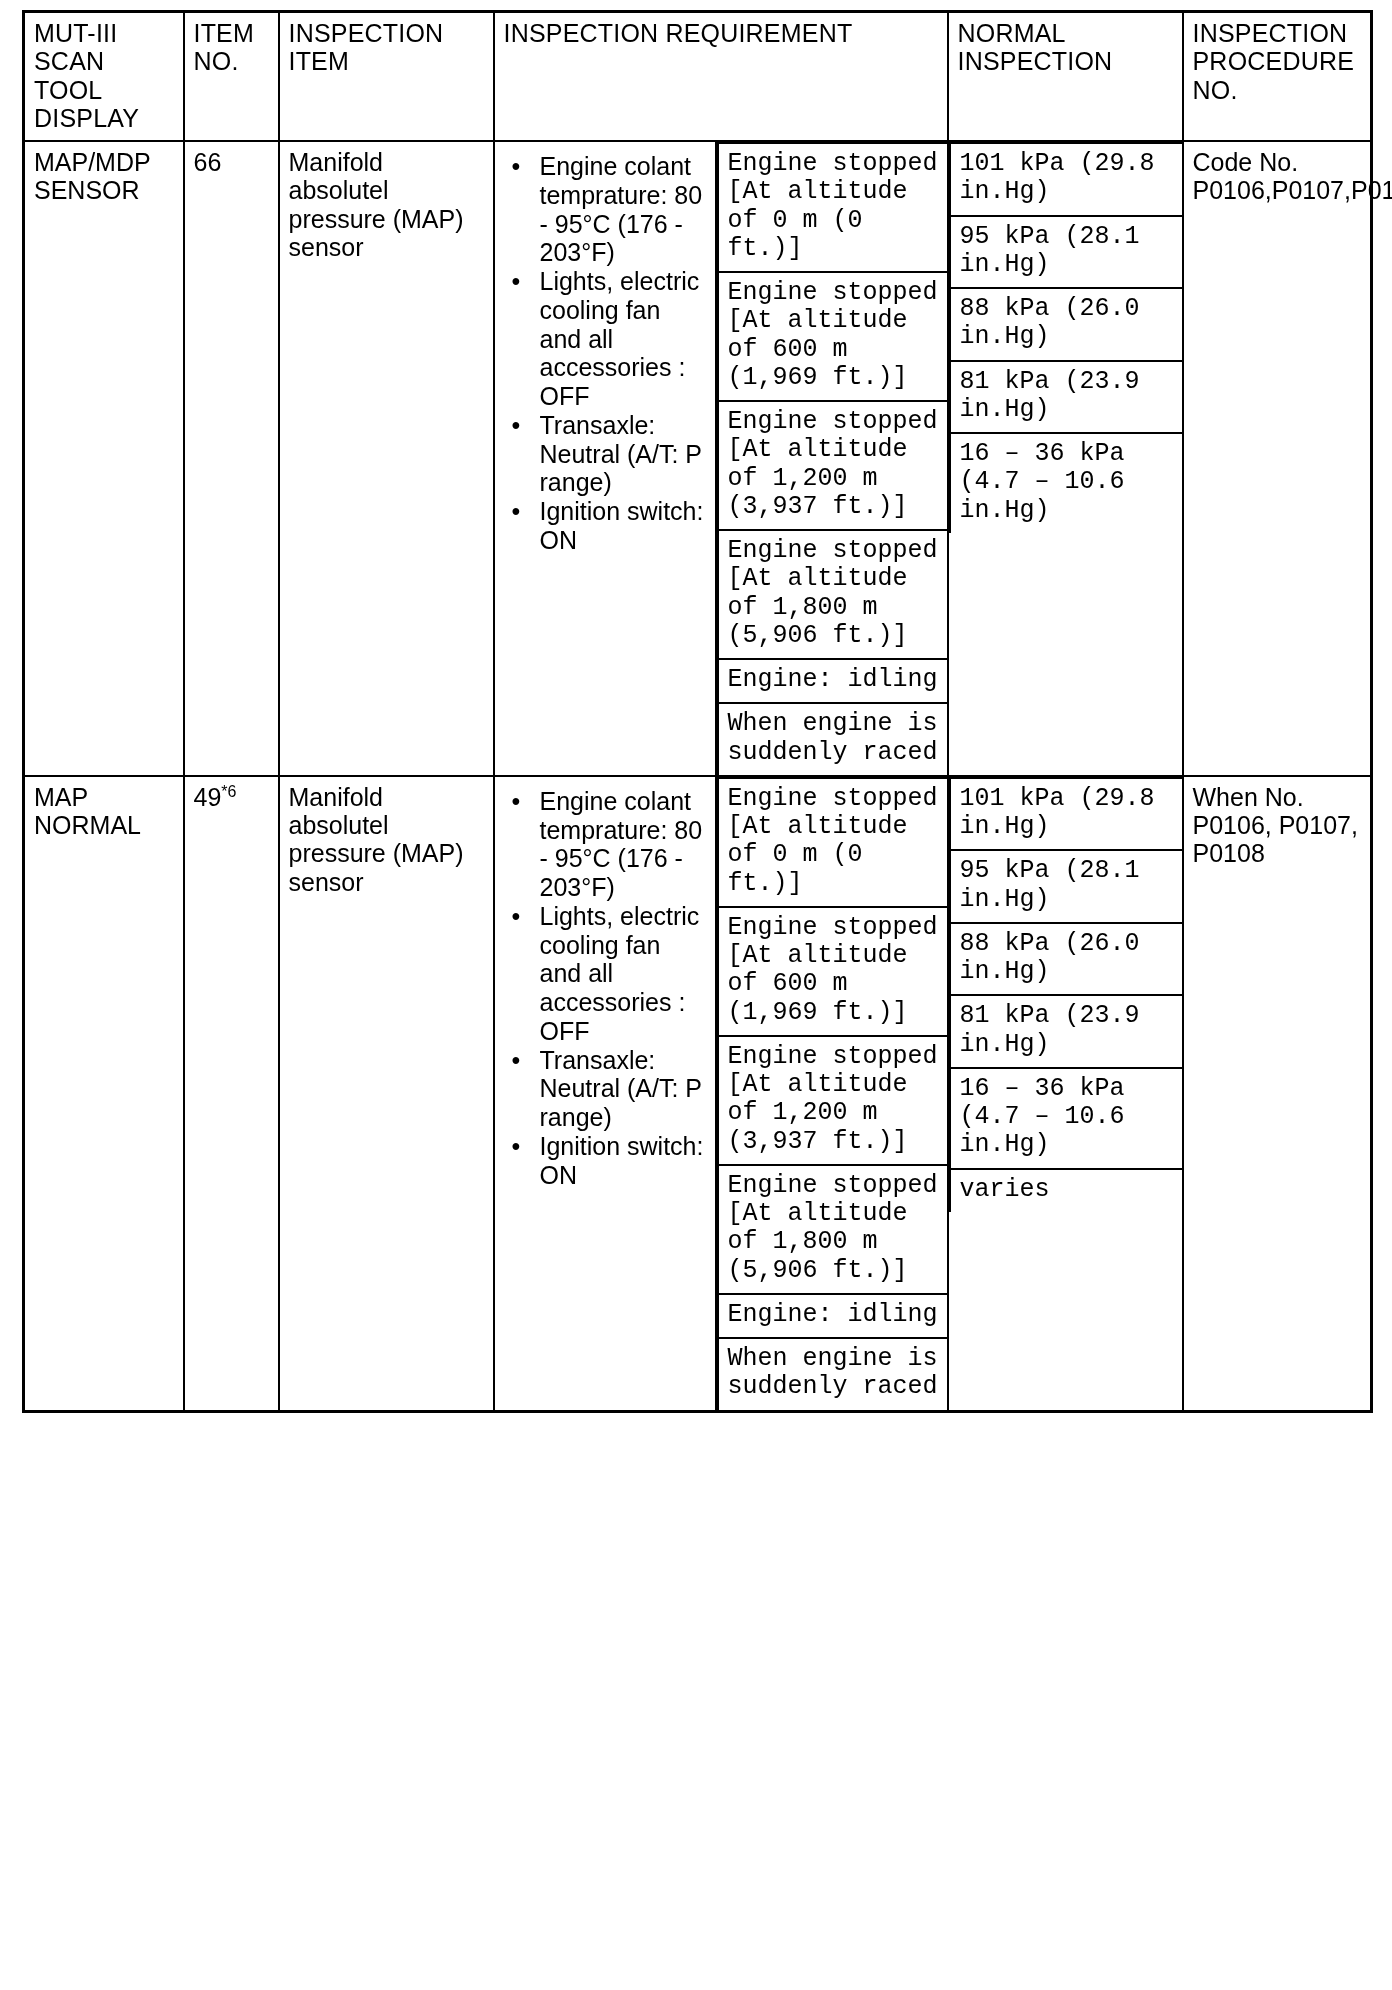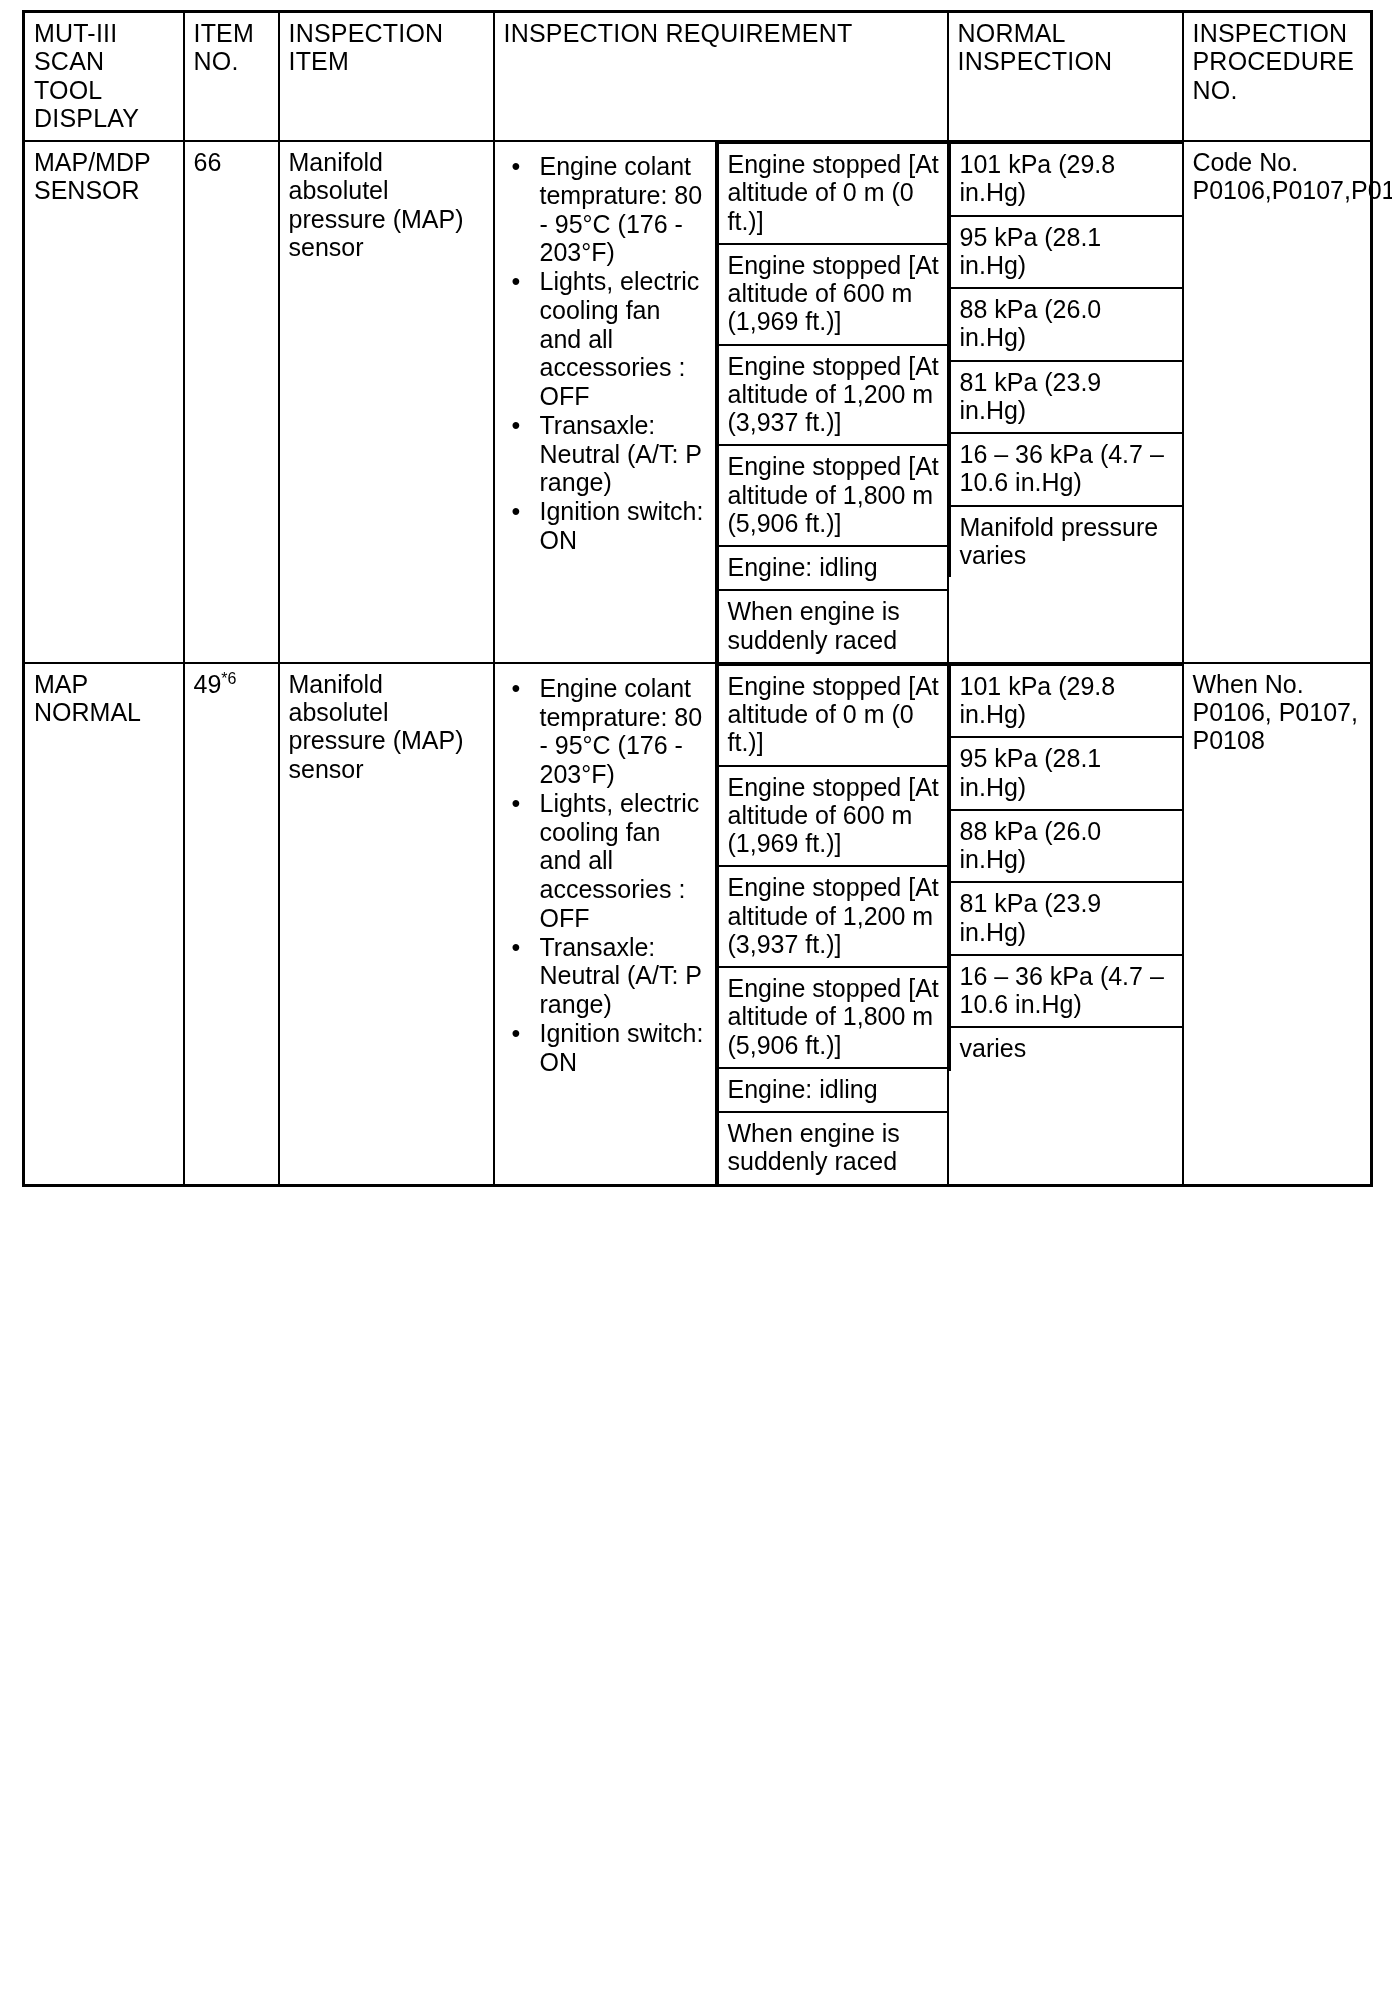--- a/index.html
+++ b/index.html
@@ -47,20 +47,21 @@
   col.c3 { width: 215px; }
   col.c4 { width: 222px; }
   col.c5 { width: 232px; }
   col.c6 { width: 235px; }
   col.c7 { width: 189px; }
 
   .inner {
     border-collapse: collapse;
     width: 100%;
     table-layout: fixed;
+    font-family: Liberation Mono, monospace;
   }
   td.host {
     padding: 0 !important;
     vertical-align: top;
   }
   .inner td {
     border: none;
     border-bottom: 2px solid #000;
     border-right: 2px solid #000;
     vertical-align: top;
@@ -173,23 +174,20 @@
                 </tr>
             <tr>
                   <td class="last">88 kPa (26.0 in.Hg)</td>
                 </tr>
             <tr>
                   <td class="last">81 kPa (23.9 in.Hg)</td>
                 </tr>
             <tr>
                   <td class="last">16 – 36 kPa (4.7 – 10.6 in.Hg)</td>
                 </tr>
-            <tr>
-                  <td class="last">Manifold pressure varies</td>
-                </tr>
           </tbody>
             </table>
         </td>
         <td>Code No. P0106,P0107,P0108</td>
       </tr>
 
       <tr>
         <td>MAP NORMAL</td>
         <td><span>49</span><sup class="star">*6</sup></td>
         <td>Manifold absolutel pressure (MAP) sensor</td>

